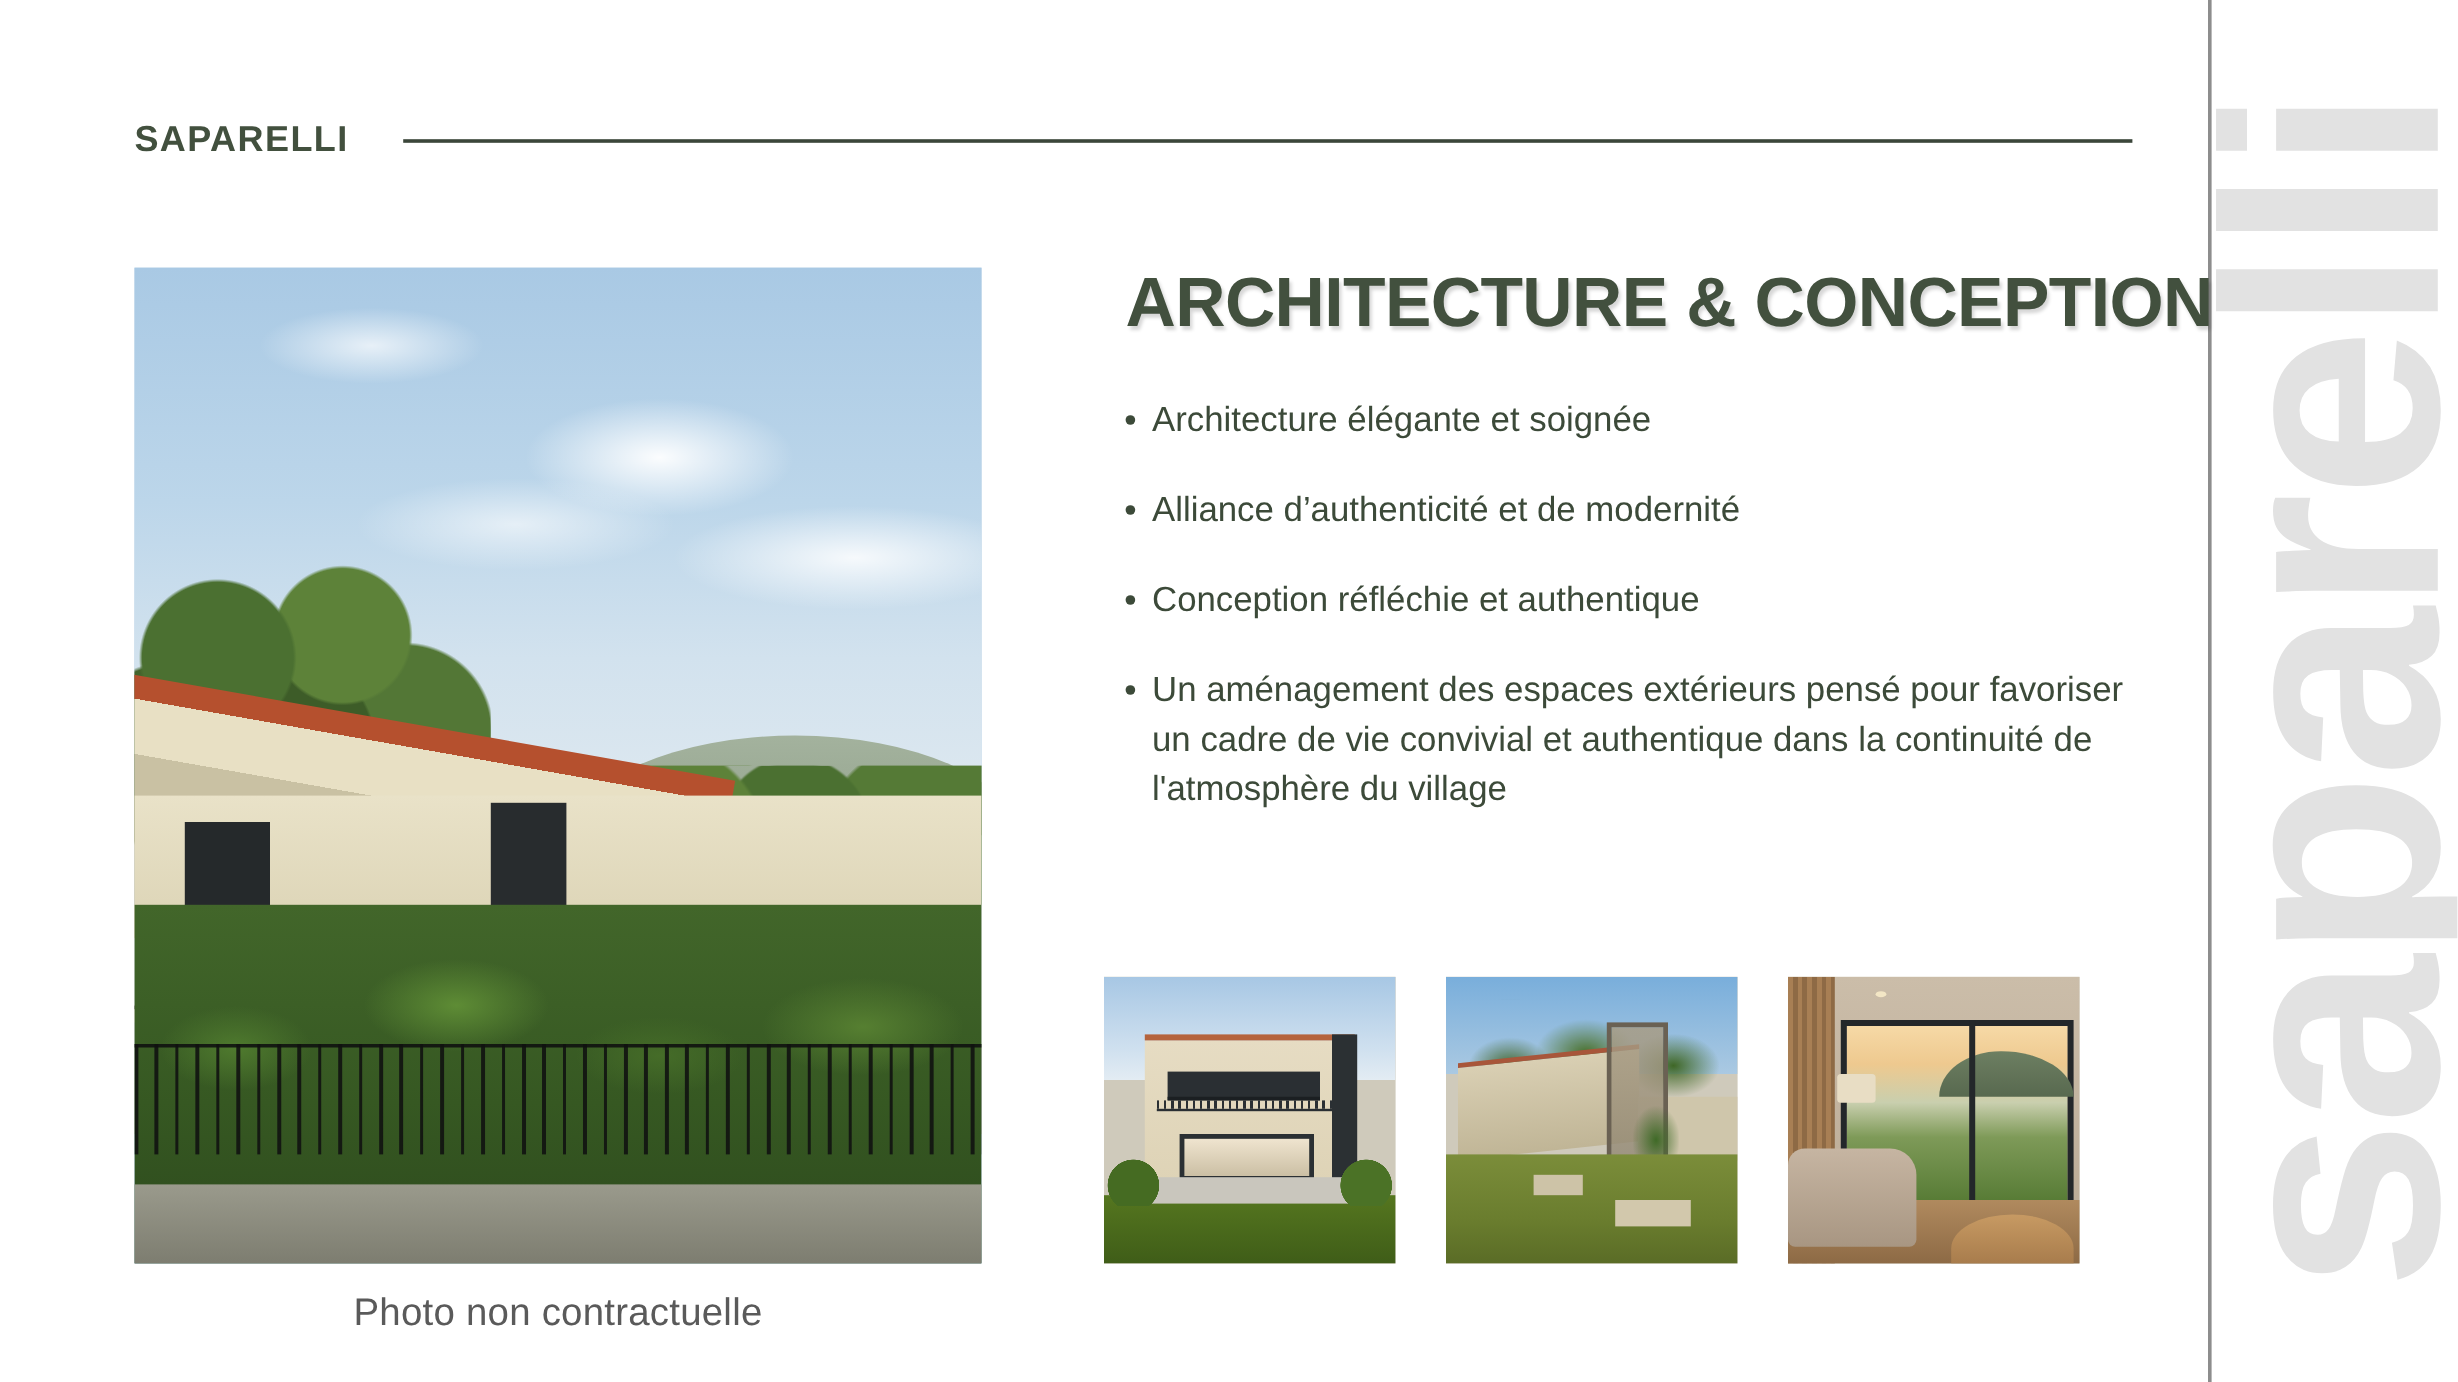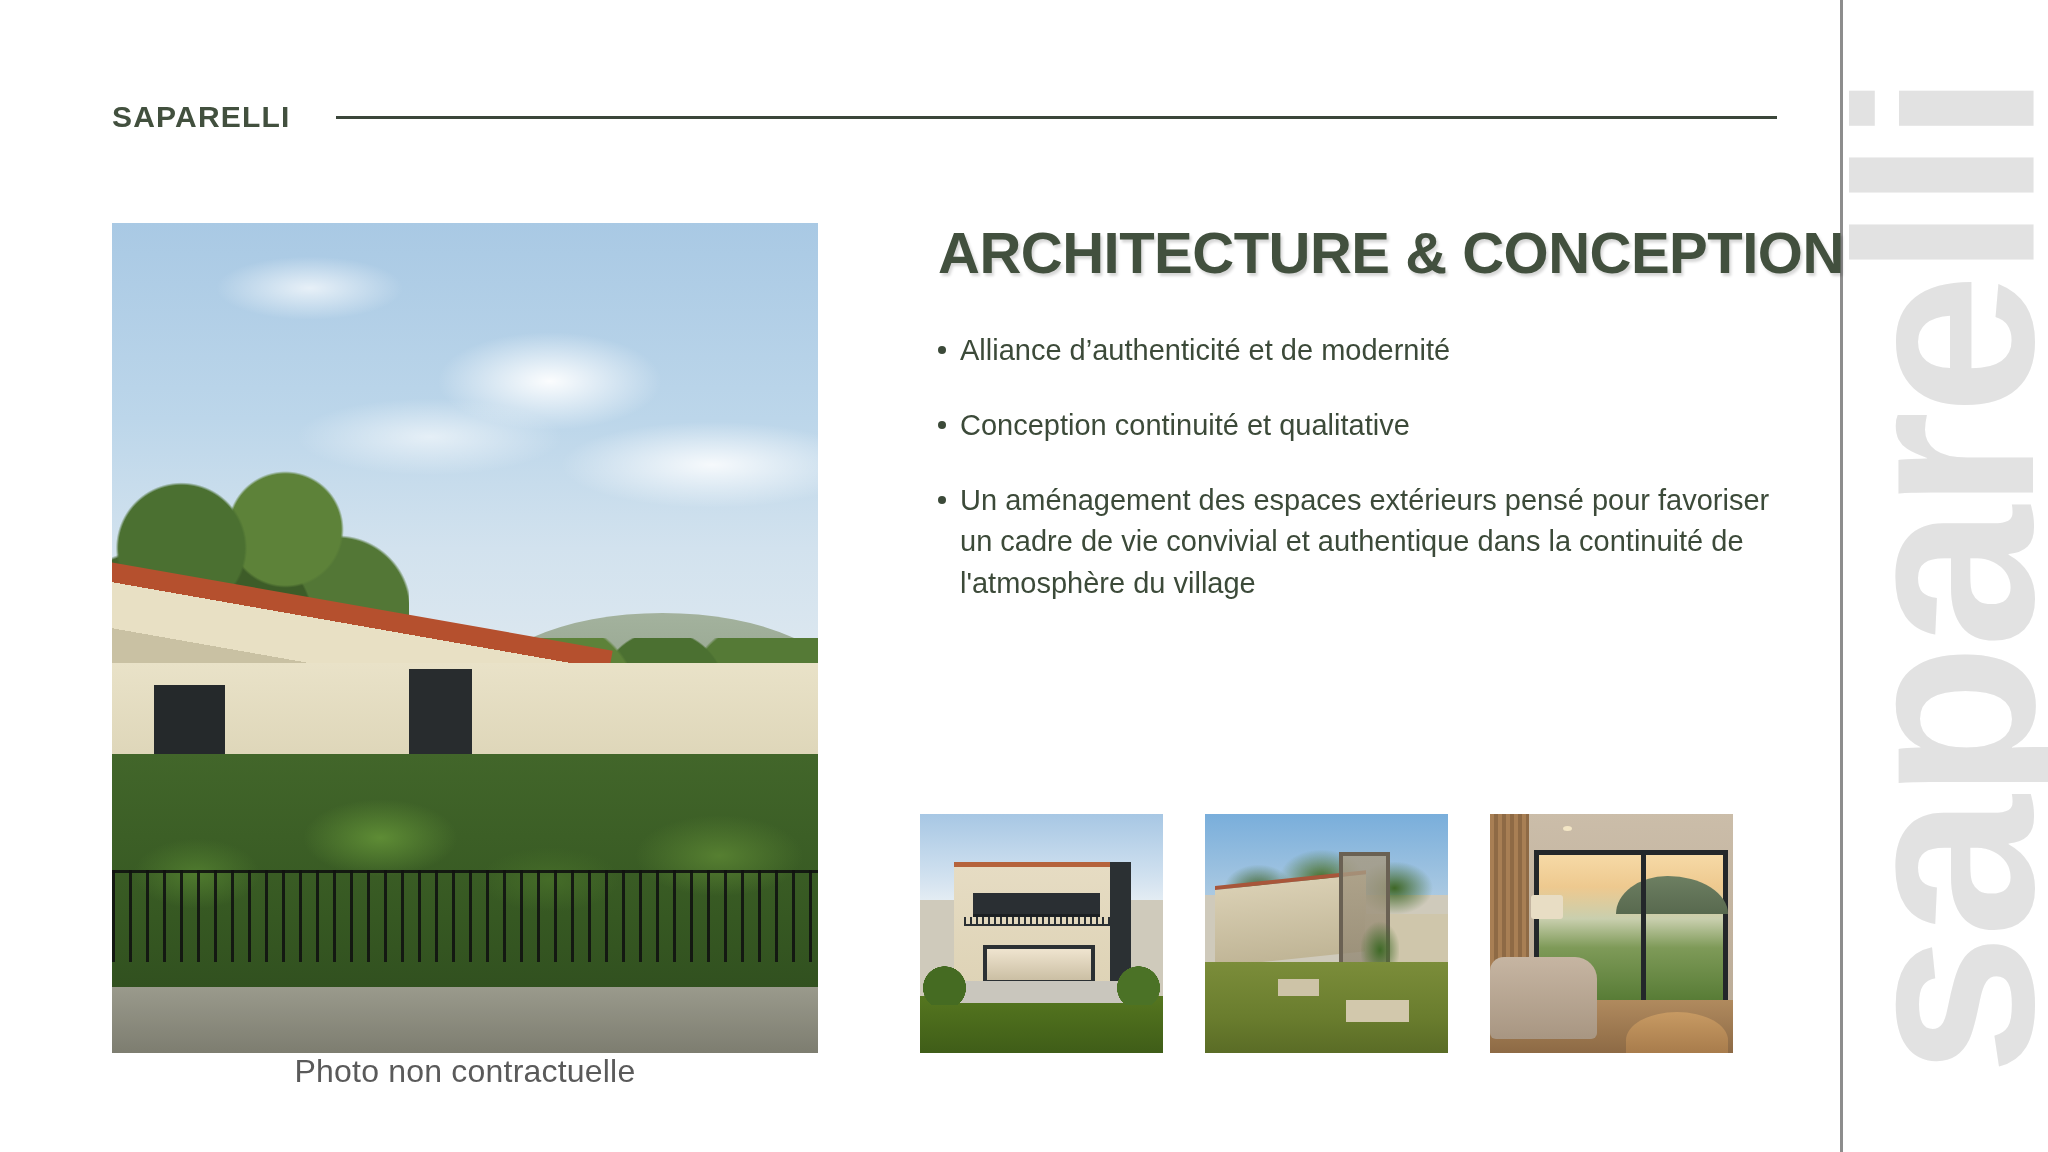--- a/index.html
+++ b/index.html
@@ -227,20 +227,21 @@
     position: absolute;
     left: 3%; top: 68%;
     width: 14px; height: 52px;
     background: #14160f;
     border-radius: 7px 7px 3px 3px;
     opacity: .85;
   }
 
   .hero-caption {
     width: 706px;
+    margin-top: 22px;
     text-align: center;
     font-size: 32px;
     color: #5a5a5a;
     letter-spacing: .2px;
   }
 
   
   .content {
     position: absolute;
     left: 938px;
@@ -400,25 +401,29 @@
     </div>
     <div class="hero-caption">Photo non contractuelle</div>
   </div>
 
   <div class="content">
     <h1 class="title">ARCHITECTURE &amp; CONCEPTION</h1>
 
     <ul class="bullets">
       <li class="bullet">
         <span class="bullet-dot"></span>
+        <span class="bullet-text">Architecture élégante et soignée</span>
+      </li>
+      <li class="bullet">
+        <span class="bullet-dot"></span>
         <span class="bullet-text">Alliance d’authenticité et de modernité</span>
       </li>
       <li class="bullet">
         <span class="bullet-dot"></span>
-        <span class="bullet-text">Conception continuité et qualitative</span>
+        <span class="bullet-text">Conception réfléchie et authentique</span>
       </li>
       <li class="bullet">
         <span class="bullet-dot"></span>
         <span class="bullet-text">Un aménagement des espaces extérieurs pensé pour favoriser un cadre de vie convivial et authentique dans la continuité de l'atmosphère du village</span>
       </li>
     </ul>
   </div>
 
   <div class="thumbs">
 

